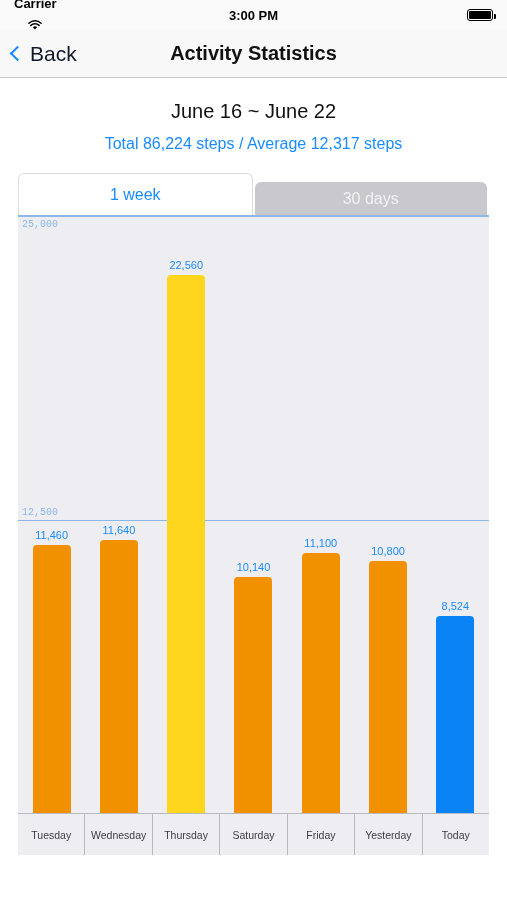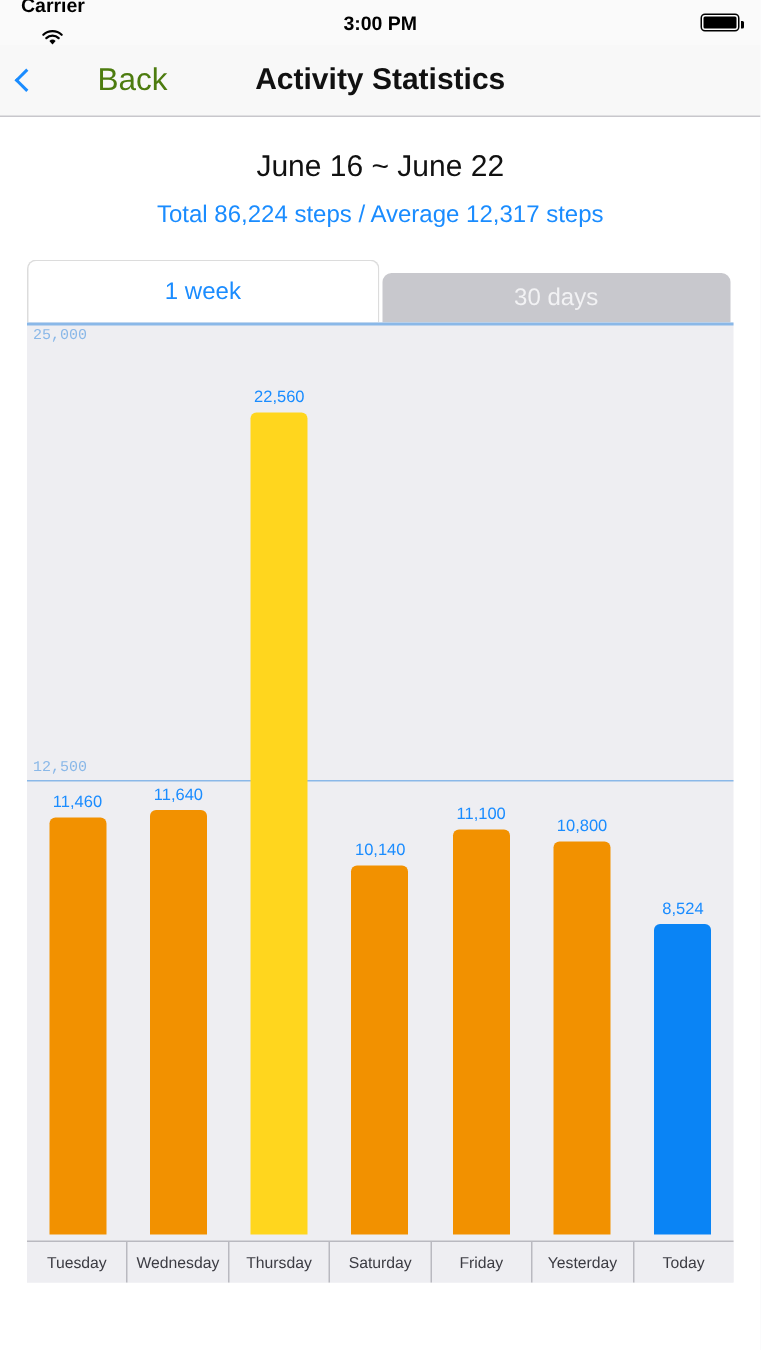--- a/index.html
+++ b/index.html
@@ -49,24 +49,23 @@
     height: 48px;
     background: #f8f8f8;
     border-bottom: 1px solid #c8c7cc;
     display: flex;
     align-items: center;
     position: relative;
     padding: 0 12px;
   }
   .back-btn {
     display: flex; align-items: center;
-    color: #4d7c0f; font-size: 21px;
+    color: #0f172a; font-size: 21px;
     cursor: pointer;
     z-index: 2;
-    gap: 35px;
   }
   .chev {
     width: 11px; height: 11px;
     border-left: 2.6px solid #1a8cff;
     border-bottom: 2.6px solid #1a8cff;
     transform: rotate(45deg);
     margin-right: 7px;
   }
   .nav-title {
     position: absolute; left: 0; right: 0; text-align: center;
@@ -159,21 +158,21 @@
     color: #1a8cff;
     margin-bottom: 4px;
   }
   .bar {
     width: 38px;
     border-radius: 4px 4px 0 0;
   }
   .axis {
     position: absolute;
     left: 0; right: 0; bottom: 0;
-    height: 28px;
+    height: 42px;
     display: flex;
     border-top: 1px solid #b9b9c0;
     background: #eeeef2;
   }
   .axis-cell {
     flex: 1;
     display: flex; align-items: center; justify-content: center;
     font-size: 10.5px;
     color: #3c3c43;
     border-right: 1px solid #b9b9c0;

